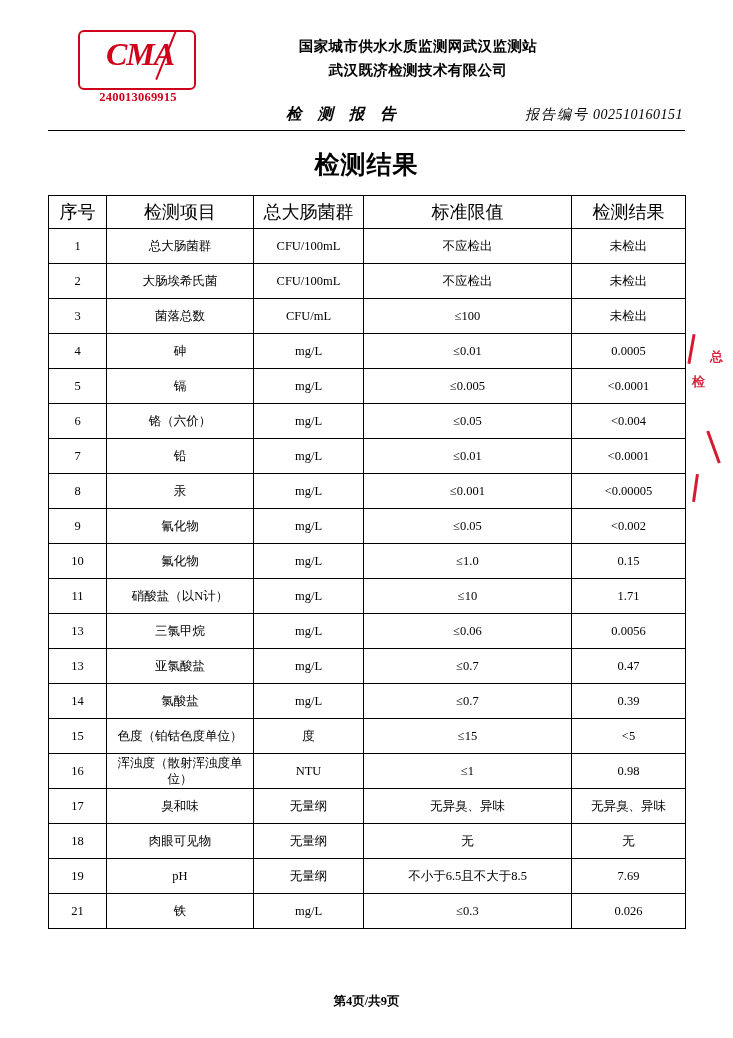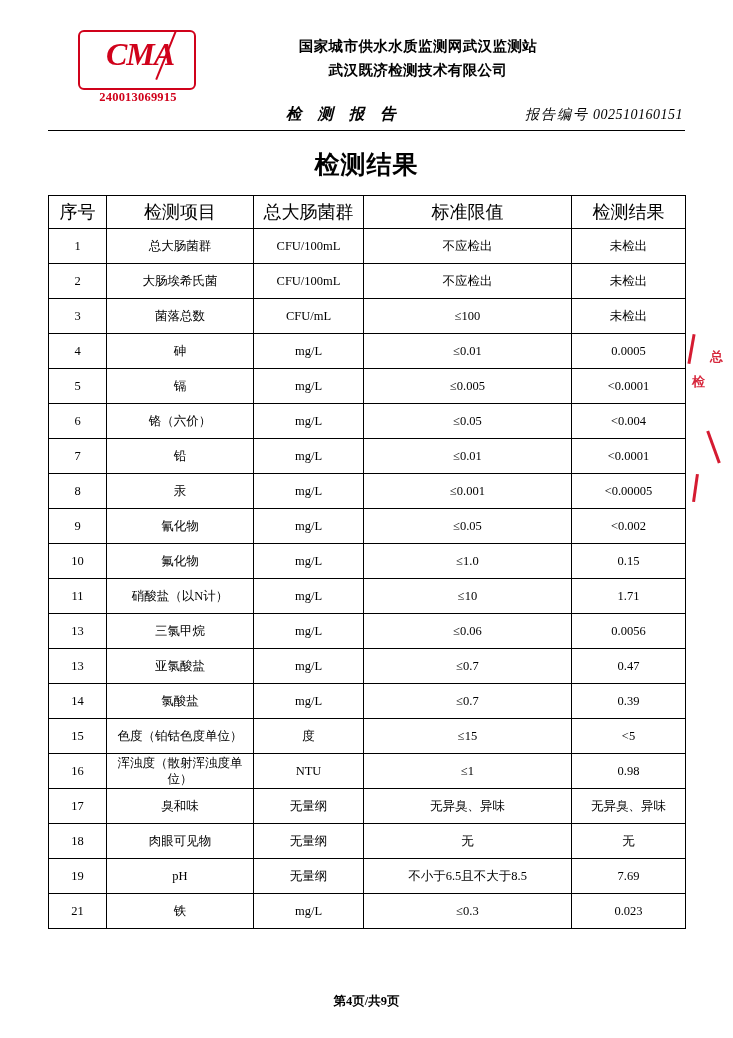--- a/index.html
+++ b/index.html
@@ -381,21 +381,21 @@
             <td>pH</td>
             <td class="num">无量纲</td>
             <td class="num">不小于6.5且不大于8.5</td>
             <td class="num">7.69</td>
           </tr>
           <tr>
             <td class="num">21</td>
             <td>铁</td>
             <td class="num">mg/L</td>
             <td class="num">≤0.3</td>
-            <td class="num">0.023</td>
+            <td class="num">0.026</td>
           </tr>
         </tbody>
     </table>
   </div>
 
   <div class="side-stamp">
     <div class="col a">总</div>
     <div class="col b">检</div>
     <div class="stamp-mark m1"></div>
     <div class="stamp-mark m2"></div>

